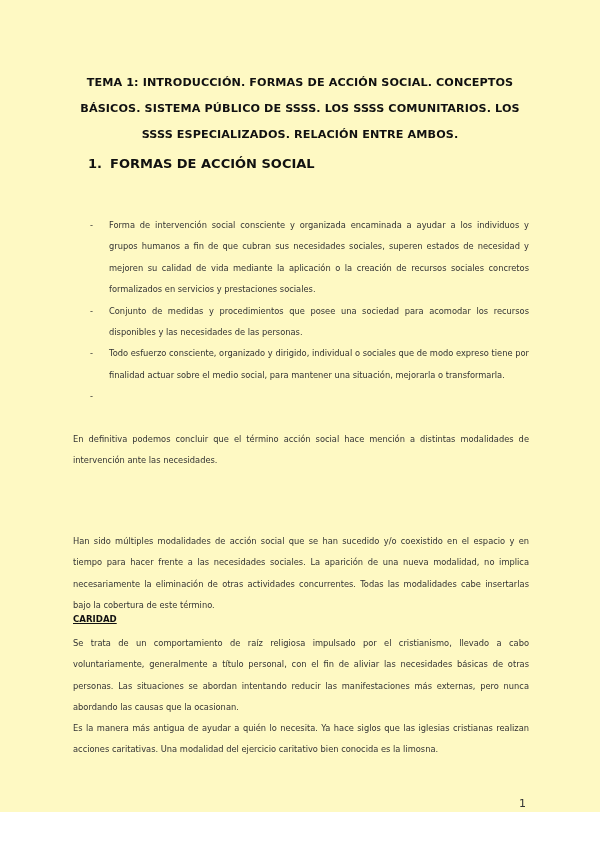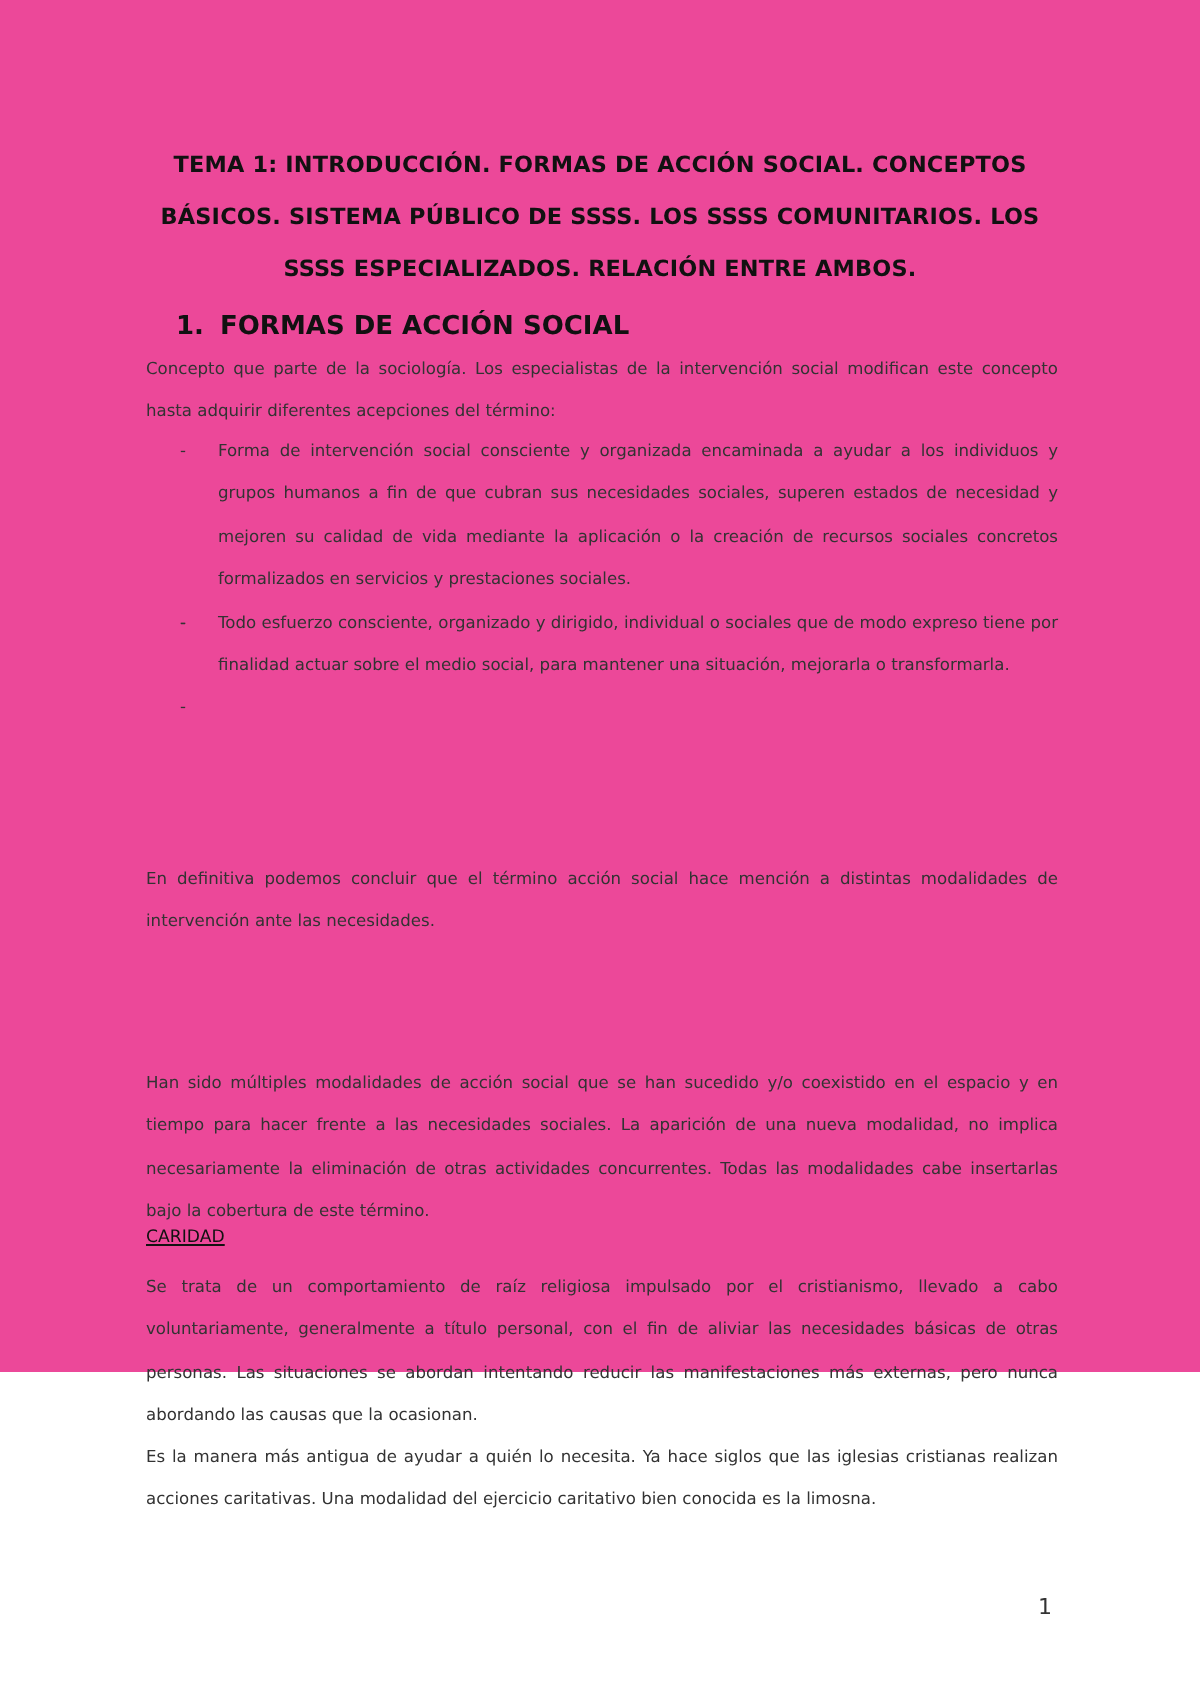--- a/index.html
+++ b/index.html
@@ -1,56 +1,55 @@
 <!DOCTYPE html>
 <html><head>
 <meta charset="utf-8">
 <style>
   html, body { margin: 0; padding: 0; background: #ffffff; }
   body {
     width: 600px; height: 848px; position: relative; overflow: hidden;
     font-family: "DejaVu Sans", sans-serif; color: #222;
   }
-  .page { position: absolute; left: 0; top: 0; width: 600px; height: 686px; background: #ec4899; }
+  .page { position: absolute; left: 0; top: 0; width: 600px; height: 812px; background: #fef9c3; }
   .title {
     position: absolute; left: 70px; width: 460px; top: 70px;
     text-align: center; font-weight: bold; font-size: 11.2px;
     line-height: 26px; letter-spacing: 0.1px; color: #111;
   }
   .text {
     position: absolute; left: 73px; width: 456px;
     font-size: 8.3px; line-height: 21.4px; color: #333; text-align: justify;
   }
   .heading {
     position: absolute; left: 88px; top: 156px; font-size: 13px; font-weight: bold; color: #111;
   }
   .heading .num { display: inline-block; width: 22px; }
   .bullets { position: absolute; left: 73px; width: 456px; top: 215px; margin: 0; padding: 0; list-style: none; }
   .bullets li { position: relative; padding-left: 36px; font-size: 8.3px; line-height: 21.4px; color: #333; text-align: justify; }
   .bullets li .dash { position: absolute; left: 17px; top: 0; }
   .sub-title {
-    position: absolute; left: 73px; top: 614px; font-size: 8.6px; font-weight: normal; text-decoration: underline; color: #111;
+    position: absolute; left: 73px; top: 614px; font-size: 8.6px; font-weight: bold; text-decoration: underline; color: #111;
   }
   .page-number { position: absolute; left: 519px; top: 797px; font-size: 11px; color: #333; }
 </style>
 </head>
 <body>
 
 <div class="page">
   <div class="title">TEMA 1: INTRODUCCIÓN. FORMAS DE ACCIÓN SOCIAL. CONCEPTOS BÁSICOS. SISTEMA PÚBLICO DE SSSS. LOS SSSS COMUNITARIOS. LOS SSSS ESPECIALIZADOS. RELACIÓN ENTRE AMBOS.</div>
 
   <div class="heading">
     <span class="num">1.</span><span>FORMAS DE ACCIÓN SOCIAL</span>
   </div>
 
-  <div class="text" style="top:174px;">Concepto que parte de la sociología. Los especialistas de la intervención social modifican este concepto hasta adquirir diferentes acepciones del término:</div>
 
   <ul class="bullets">
     <li><span class="dash">-</span><span>Forma de intervención social consciente y organizada encaminada a ayudar a los individuos y grupos humanos a fin de que cubran sus necesidades sociales, superen estados de necesidad y mejoren su calidad de vida mediante la aplicación o la creación de recursos sociales concretos formalizados en servicios y prestaciones sociales.</span></li>
-    <li><span class="dash">-</span></li>
+    <li><span class="dash">-</span><span>Conjunto de medidas y procedimientos que posee una sociedad para acomodar los recursos disponibles y las necesidades de las personas.</span></li>
     <li><span class="dash">-</span><span>Todo esfuerzo consciente, organizado y dirigido, individual o sociales que de modo expreso tiene por finalidad actuar sobre el medio social, para mantener una situación, mejorarla o transformarla.</span></li>
     <li><span class="dash">-</span></li>
   </ul>
 
   <div class="text" style="top:429px;">En definitiva podemos concluir que el término acción social hace mención a distintas modalidades de intervención ante las necesidades.</div>
 
   <div class="text" style="top:531px;">Han sido múltiples modalidades de acción social que se han sucedido y/o coexistido en el espacio y en tiempo para hacer frente a las necesidades sociales. La aparición de una nueva modalidad, no implica necesariamente la eliminación de otras actividades concurrentes. Todas las modalidades cabe insertarlas bajo la cobertura de este término.</div>
 
   <div class="sub-title">CARIDAD</div>
 

